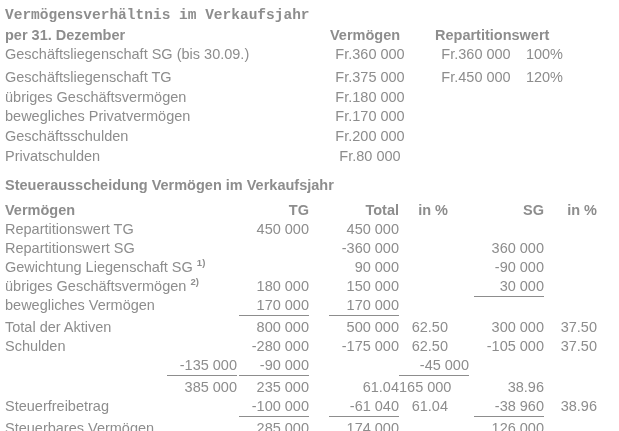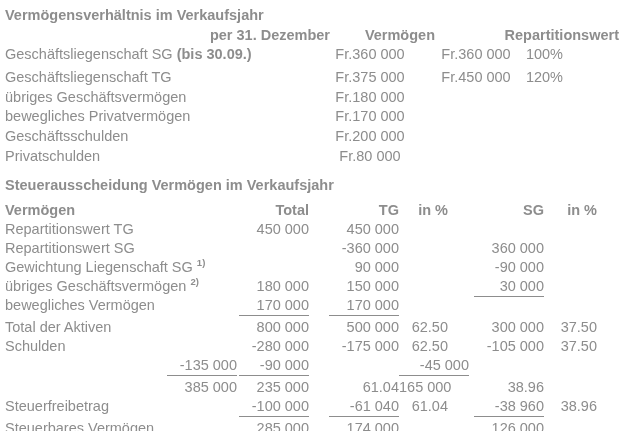--- a/index.html
+++ b/index.html
@@ -5,27 +5,27 @@
   :root { --ink: #8d8d8d; --bg: #ffffff; }
   * { box-sizing: border-box; }
   html, body { margin: 0; padding: 0; }
   body {
     width: 619px; height: 431px; overflow: hidden;
     background: var(--bg);
     color: var(--ink);
     font-family: "Liberation Sans", sans-serif;
     font-size: 14.5px;
   }
-  b, .bold { font-weight: 700; }
+  b, .bold { font-weight: 400; }
   sup.fnote { font-size: 9.5px; font-weight: 700; vertical-align: super; line-height: 0; }
 
   
   #sec1 { padding-top: 5px; }
-  .s1-title { padding-left: 5px; font-weight: 700; line-height: 20px; white-space: nowrap; }
-  .s1-header { display: grid; grid-template-columns: 325px 105px 1fr; padding-left: 5px; line-height: 20px; font-weight: 700; text-align: right; }
+  .s1-title { padding-left: 5px; font-weight: 700; line-height: 20px; white-space: nowrap; font-family: Liberation Mono, monospace; }
+  .s1-header { display: grid; grid-template-columns: 325px 105px 1fr; padding-left: 5px; line-height: 20px; font-weight: 700; }
   .s1row { display: grid; grid-template-columns: 325px 80px 25px 82px 46px; padding-left: 5px; line-height: 19.8px; white-space: nowrap; }
   .s1row.gap-after { margin-bottom: 3px; }
   .money { display: flex; justify-content: center; }
   .pctcell { text-align: right; }
 
   
   #sec2 { margin-top: 8px; }
   .s2-title { padding-left: 5px; font-weight: 700; line-height: 20px; white-space: nowrap; }
   .s2-header, .s2row { display: grid; grid-template-columns: 232px 72px 90px 49px 96px 53px; padding-left: 5px; line-height: 19px; white-space: nowrap; }
   .s2-header { font-weight: 700; margin-top: 6px; }
@@ -121,22 +121,22 @@
       <div class="money"></div>
       <div class="pctcell"></div>
     </div>
   </div>
 
   <div id="sec2">
     <div class="s2-title">Steuerausscheidung Vermögen im Verkaufsjahr</div>
 
     <div class="s2-header">
       <div>Vermögen</div>
+      <div class="h-num">TG</div>
       <div class="h-num">Total</div>
-      <div class="h-num">TG</div>
       <div class="h-num">in %</div>
       <div class="h-num">SG</div>
       <div class="h-num">in %</div>
     </div>
 
     <div class="s2row">
       <div><span>Repartitionswert TG</span> <sup class="fnote"></sup></div>
       <div class="cell-num"><span>450 000</span></div>
       <div class="cell-num"><span>450 000</span></div>
       <div class="cell-num"><span></span></div>

